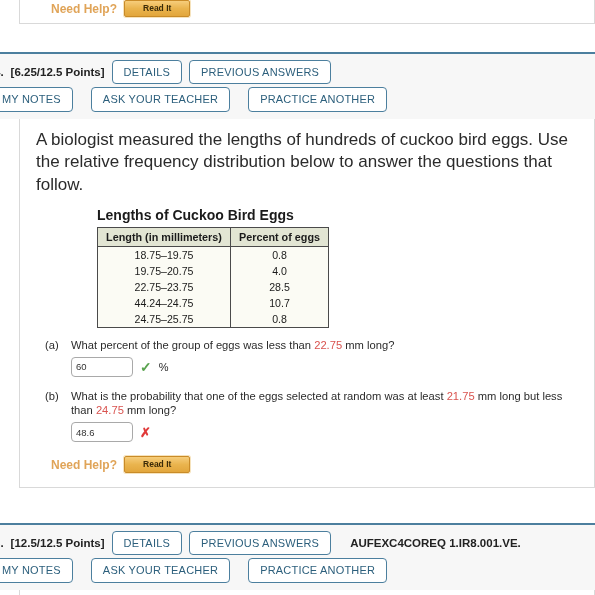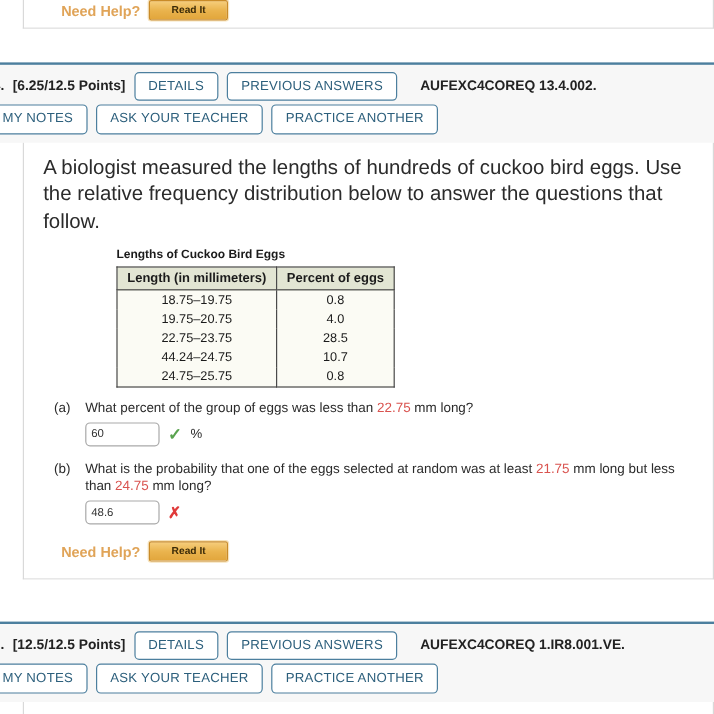--- a/index.html
+++ b/index.html
@@ -25,21 +25,21 @@
   .q-header-row1 {
     display: flex;
     align-items: center;
     padding: 6px 0 3px 0;
     gap: 7px;
   }
   .q-header-row2 {
     display: flex;
     align-items: center;
     padding: 0 0 7px 0;
-    gap: 7px;
+    gap: 18px;
   }
   .q-number {
     font-size: 11.5px;
     font-weight: bold;
     color: #222;
     white-space: nowrap;
     margin-left: -6px;
   }
   .q-points {
     font-size: 11.5px;
@@ -88,21 +88,21 @@
   .prompt {
     font-size: 17px;
     line-height: 1.35;
     color: #2b2b2b;
     margin: 0 0 10px 0;
   }
 
   
   .table-wrap { margin: 0 0 10px 61px; }
   .table-title {
-    font-size: 10px;
+    font-size: 14px;
     font-weight: bold;
     color: #1b1b1b;
     margin: 2px 0 4px 0;
   }
   table.freq {
     border-collapse: collapse;
     border: 1px solid #4a4a4a;
     background: #fbfbf4;
   }
   table.freq th {
@@ -230,21 +230,20 @@
 <div class="gap"></div>
 
 <div>
 
   <div class="q-header">
     <div class="q-header-row1">
       <span class="q-number">4.</span>
       <span class="q-points">[6.25/12.5 Points]</span>
       <span class="btn">DETAILS</span>
       <span class="btn">PREVIOUS ANSWERS</span>
-      <span class="q-code">AUFEXC4COREQ 13.4.002.</span>
     </div>
     <div class="q-header-row2">
       <span class="btn btn-left-clip">MY NOTES</span>
       <span class="btn">ASK YOUR TEACHER</span>
       <span class="btn">PRACTICE ANOTHER</span>
     </div>
   </div>
 
   <div class="q-body">
 

